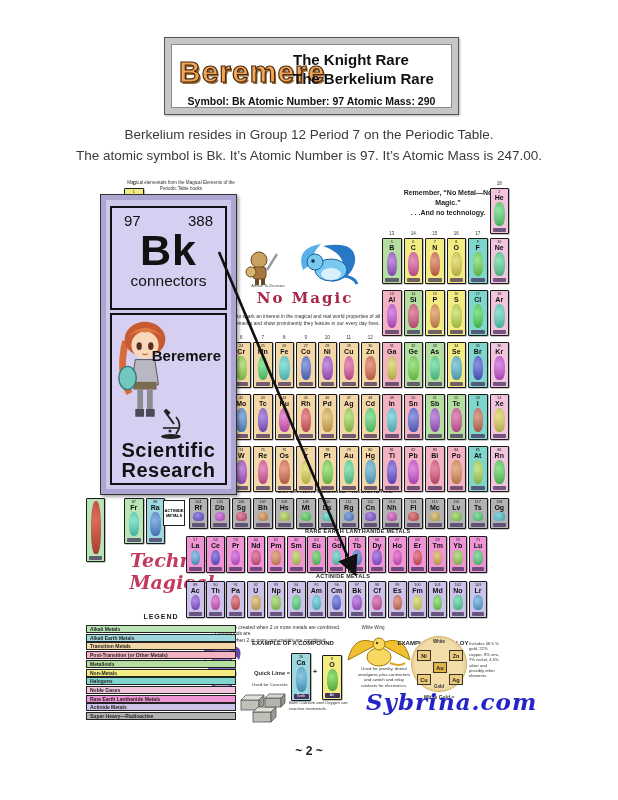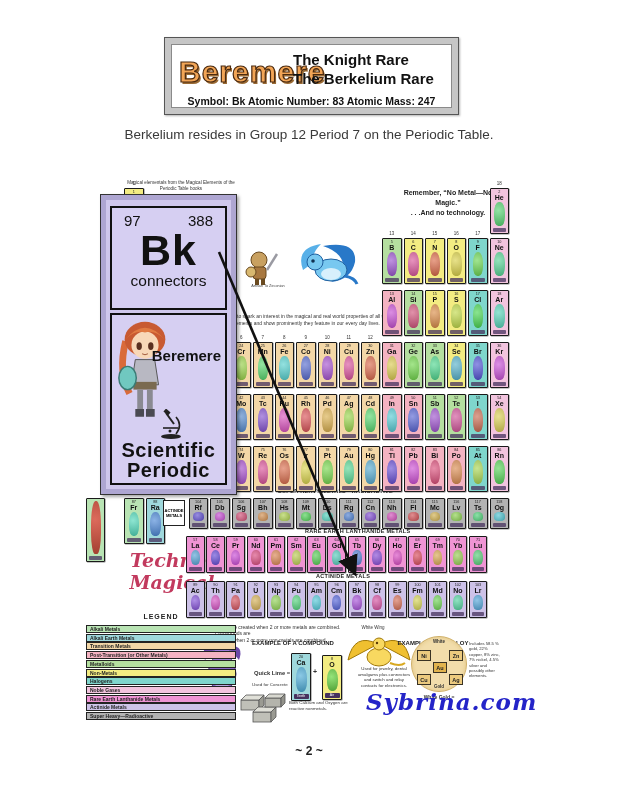--- a/index.html
+++ b/index.html
@@ -85,25 +85,26 @@
 <body>
 
 <div class="page">
 
   <div class="abs hero">
     <div class="hero-logo">Beremere</div>
     <div class="hero-title">
       <div>The Knight Rare</div>
       <div>The Berkelium Rare</div>
     </div>
-    <div class="hero-stats">Symbol: Bk  Atomic Number: 83  Atomic Mass: 247</div>
+    <div class="hero-stats">Symbol: Bk  Atomic Number: 97  Atomic Mass: 290</div>
   </div>
 
   <div class="abs intro">
     <div>Berkelium resides in Group 12 Period 7 on the Periodic Table.</div>
+    <div>The atomic symbol is Bk. It’s Atomic Number is 97. It’s Atomic Mass is 247.00.</div>
   </div>
 
   <div class="abs top-note">Magical elementals from the Magical Elements of the Periodic Table books</div>
 
 
   <div class="abs remember">
     <div>Remember, “No Metal—No</div>
     <div>Magic.”</div>
     <div>. . .And no technology.</div>
   </div>
@@ -119,20 +120,21 @@
   <svg class="abs" style="left:293px;top:240px;" width="68" height="46" viewBox="0 0 68 46">
     <path d="M10 30 Q2 8 28 4 Q16 16 24 20 Z" fill="#58b0e8"></path>
     <path d="M30 6 Q64 0 62 22 Q58 40 38 42 Q52 34 50 24 Q48 12 30 6" fill="#2878c8"></path>
     <ellipse cx="38" cy="30" rx="16" ry="11" fill="#78c8f0" stroke="#2060a0" stroke-width="1"></ellipse>
     <ellipse cx="38" cy="34" rx="10" ry="6" fill="#d8f0fc"></ellipse>
     <circle cx="22" cy="22" r="8" fill="#78c8f0" stroke="#2060a0" stroke-width="1"></circle>
     <circle cx="20" cy="21" r="1.8" fill="#103050"></circle>
     <path d="M52 36 q10 2 12 8" stroke="#2878c8" stroke-width="3" fill="none"></path>
   </svg>
   <div class="abs duo-cap">Artisan To Zirconian</div>
+  <div class="abs no-magic" style="left:250px;top:289px;">No Magic</div>
 
   <div class="abs blurb">
     <div>…to spark an interest in the magical and real world properties of all the</div>
     <div>elements and show prominently they feature in our every day lives.</div>
   </div>
 
   <div class="thead" style="left:278px;top:488px;">SUPER HEAVY METALS—RADIOACTIVE</div>
   <div class="thead" style="left:305px;top:528px;">RARE EARTH LANTHANIDE METALS</div>
   <div class="thead" style="left:316px;top:573px;">ACTINIDE METALS</div>
 
@@ -173,21 +175,21 @@
       <svg style="position:absolute;left:46px;top:94px;" width="26" height="30" viewBox="0 0 26 30">
         <rect x="6" y="1" width="6" height="4" fill="#222" transform="rotate(40 9 3)"></rect>
         <line x1="8" y1="4" x2="16" y2="15" stroke="#222" stroke-width="2"></line>
         <path d="M18 8 q7 8 0 17" stroke="#222" stroke-width="1.6" fill="none"></path>
         <line x1="5" y1="19" x2="20" y2="19" stroke="#222" stroke-width="1.6"></line>
         <circle cx="12" cy="22" r="1.5" fill="#222"></circle>
         <ellipse cx="13" cy="27.5" rx="10" ry="2.4" fill="#222"></ellipse>
       </svg>
       <div class="bk-trade">
         <div>Scientific</div>
-        <div>Periodic</div>
+        <div>Research</div>
       </div>
     </div>
   </div>
 
   <div class="abs techno">
     <div>Techno-</div>
     <div>Magical</div>
   </div>
 
   <div class="abs legend-title">LEGEND</div>

